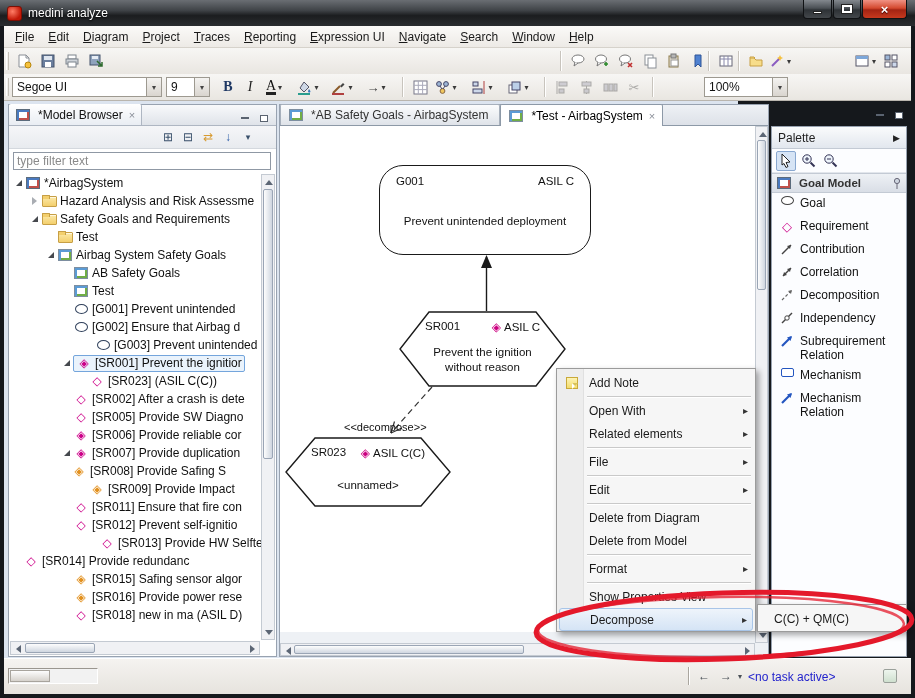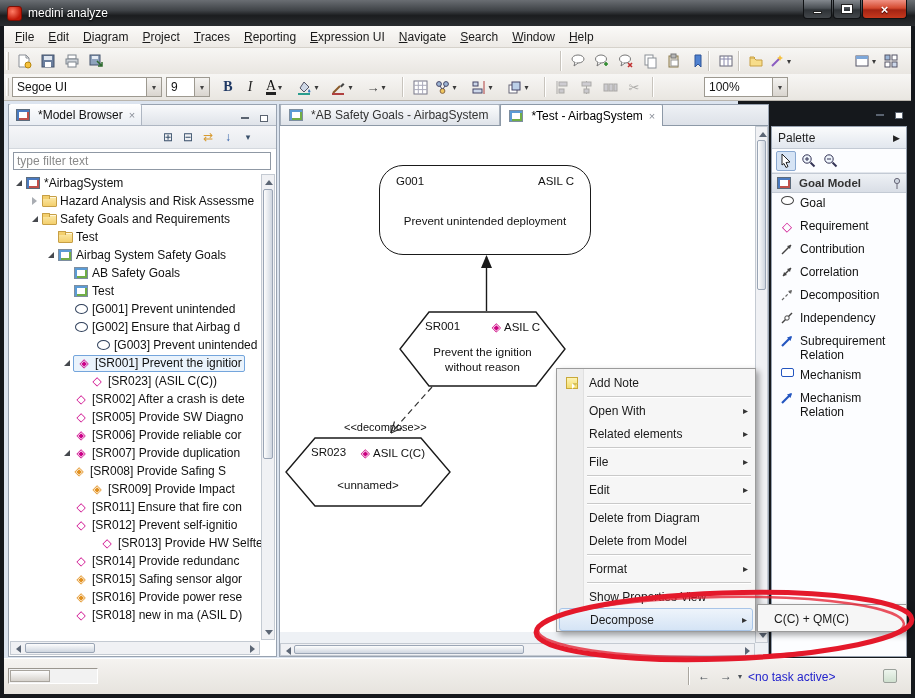--- a/index.html
+++ b/index.html
@@ -591,21 +591,21 @@
               <span class="tlabel">[SR012] Prevent self-ignitio</span>
             </span>
           </div>
         <div class="trow" style="padding-left:76px">
             <span class="exp"></span>
             <span class="tcontent">
               <span class="tic ic-req"></span>
               <span class="tlabel">[SR013] Provide HW Selftes</span>
             </span>
           </div>
-        <div class="trow" style="padding-left:50px">
+        <div class="trow" style="">
             <span class="exp"></span>
             <span class="tcontent">
               <span class="tic ic-req"></span>
               <span class="tlabel">[SR014] Provide redundanc</span>
             </span>
           </div>
         <div class="trow" style="padding-left:50px">
             <span class="exp"></span>
             <span class="tcontent">
               <span class="tic ic-reqo"></span>

